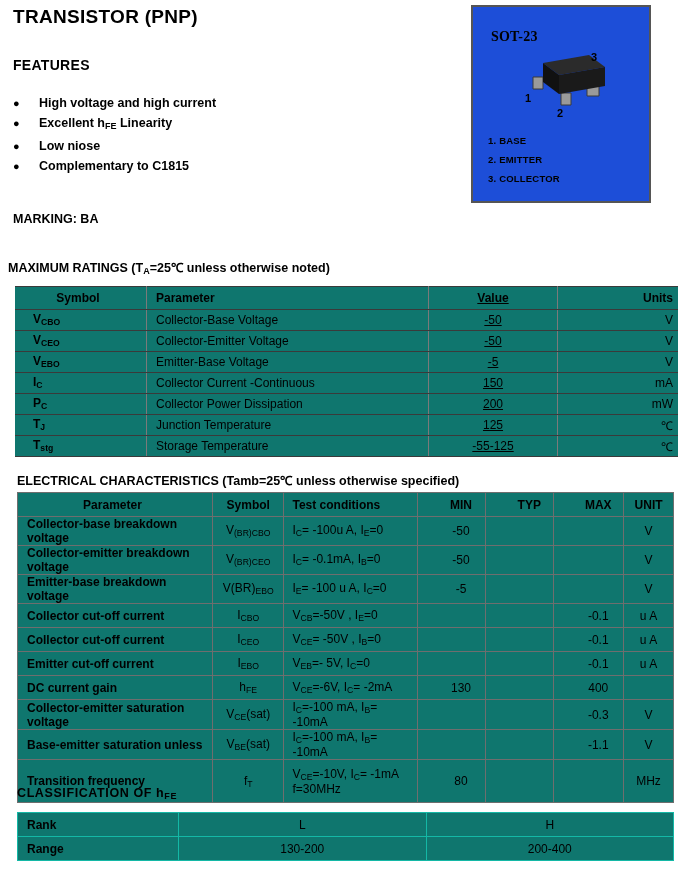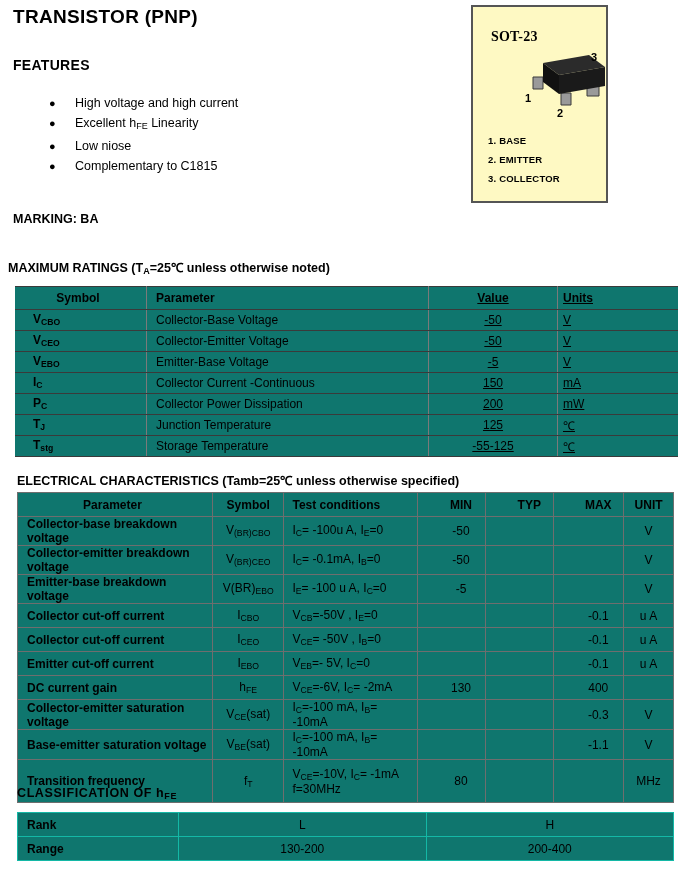--- a/index.html
+++ b/index.html
@@ -43,47 +43,46 @@
   .features-list {
     position: absolute;
     left: 13px;
     top: 93px;
     margin: 0;
     padding: 0;
     list-style: none;
   }
   .features-list li {
     font-size: 12.5px;
-    font-weight: normal;
+    font-weight: bold;
     line-height: 20px;
     white-space: nowrap;
-    margin-left: 36px;
   }
   .features-list li .bullet {
     display: inline-block;
     width: 26px;
     font-size: 11px;
   }
   .marking {
     position: absolute;
     left: 13px;
     top: 212px;
     font-size: 12.5px;
     font-weight: bold;
   }
 
   
   .pkg-box {
     position: absolute;
     left: 471px;
     top: 5px;
-    width: 137px;
+    width: 180px;
     height: 198px;
     border: 2px solid #555555;
-    background: #fef9c3;
+    background: #1d4ed8;
     box-sizing: border-box;
   }
   .pkg-title {
     position: absolute;
     left: 18px;
     top: 22px;
     font-family: "Liberation Serif", serif;
     font-size: 14px;
     font-weight: bold;
     letter-spacing: 0.2px;
@@ -147,21 +146,21 @@
   }
   #tbl-max td:last-child, #tbl-max th:last-child { border-right: none; }
   #tbl-max th {
     font-weight: bold;
     text-align: center;
     height: 22px;
   }
   #tbl-max .c-sym   { width: 108px; text-align: left;  padding-left: 18px; font-weight: bold; }
   #tbl-max .c-par   { text-align: left; padding-left: 9px; }
   #tbl-max .c-val   { width: 118px; text-align: center; text-decoration: underline; }
-  #tbl-max .c-unit  { width: 110px; text-align: left; text-decoration: underline; }
+  #tbl-max .c-unit  { width: 110px; text-align: right; }
   #tbl-max thead th.c-sym { padding-left: 0; text-align: center; }
 
   
   #tbl-ec {
     left: 17px;
     top: 492px;
     width: 657px;
   }
   #tbl-ec td, #tbl-ec th {
     border: 1px solid #6e6e6e;
@@ -382,21 +381,21 @@
         <tr>
           <td class="c-param">Collector-emitter saturation voltage</td>
           <td class="c-sym">V<sub>CE</sub>(sat)</td>
           <td class="c-cond">I<sub>C</sub>=-100 mA, I<sub>B</sub>= -10mA</td>
           <td class="c-min"></td>
           <td class="c-typ"></td>
           <td class="c-max">-0.3</td>
           <td class="c-unit">V</td>
         </tr>
         <tr>
-          <td class="c-param">Base-emitter saturation voltage</td>
+          <td class="c-param">Base-emitter saturation unless</td>
           <td class="c-sym">V<sub>BE</sub>(sat)</td>
           <td class="c-cond">I<sub>C</sub>=-100 mA, I<sub>B</sub>= -10mA</td>
           <td class="c-min"></td>
           <td class="c-typ"></td>
           <td class="c-max">-1.1</td>
           <td class="c-unit">V</td>
         </tr>
         <tr class="tall">
           <td class="c-param">Transition frequency</td>
           <td class="c-sym">f<sub>T</sub></td>

